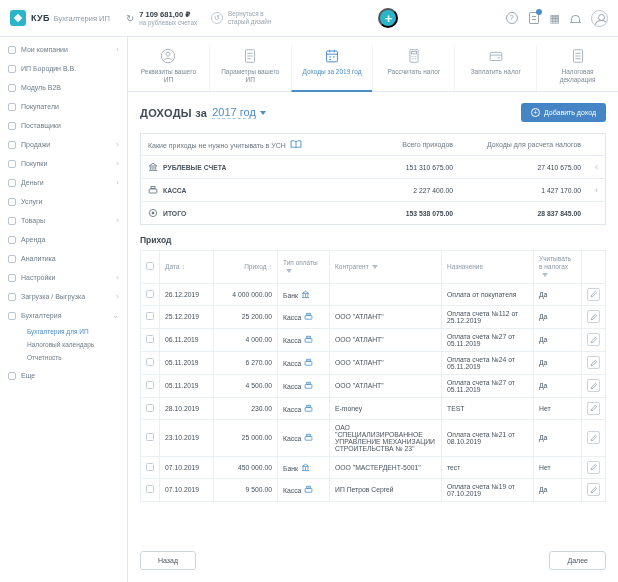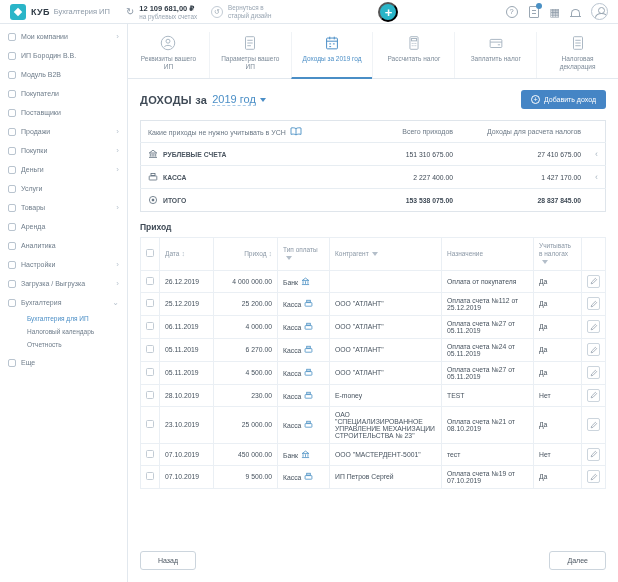--- a/index.html
+++ b/index.html
@@ -1,21 +1,21 @@
 <!DOCTYPE html>
 <html><head>
 <meta charset="utf-8">
 <style>
   * { box-sizing: border-box; margin: 0; padding: 0; }
   html,body { width: 618px; height: 582px; overflow: hidden; }
   body { font-family: "Liberation Sans", "DejaVu Sans", sans-serif; background: #eef1f5; color: #3f4a56; }
   .app { width: 618px; height: 582px; display: flex; flex-direction: column; background: #fff; }
 
   
-  .topbar { height: 24px; background: #fff; border-bottom: 1px solid #e2e8ee; display: flex; align-items: center; padding: 0 10px; flex: 0 0 auto; }
+  .topbar { height: 37px; background: #fff; border-bottom: 1px solid #e2e8ee; display: flex; align-items: center; padding: 0 10px; flex: 0 0 auto; }
   .logo-box { width: 16px; height: 16px; background: #2ab5c8; border-radius: 3px; display: flex; align-items: center; justify-content: center; margin-right: 5px; }
   .logo-box i { width: 6px; height: 6px; background: #fff; transform: rotate(45deg); display: block; }
   .brand { font-weight: bold; font-size: 9px; color: #2f3a45; margin-right: 4px; letter-spacing: .3px; }
   .brand-sub { font-size: 7.5px; color: #8b98a6; margin-right: 16px; }
   .refresh { color: #9aa7b3; font-size: 10px; margin-right: 5px; }
   .balance { display: flex; flex-direction: column; margin-right: 14px; }
   .balance b { font-size: 7.5px; color: #2f3a45; }
   .balance span { font-size: 6.3px; color: #98a5b2; }
   .olddesign { display: flex; align-items: center; gap: 5px; }
   .olddesign .circ { width: 12px; height: 12px; border: 1px solid #c3ccd5; border-radius: 50%; color: #9aa7b3; font-size: 7px; line-height: 10px; text-align: center; }
@@ -101,21 +101,21 @@
 <div class="app">
 
   <header class="topbar">
     <span class="logo-box">
         <i></i>
       </span>
     <span class="brand">КУБ</span>
     <span class="brand-sub">Бухгалтерия ИП</span>
     <span class="refresh ic">↻</span>
     <span class="balance">
-      <b>12 109 681,00 ₽</b>
+      <b>7 109 681,00 ₽</b>
       <span>на рублевых счетах</span>
     </span>
     <span class="olddesign">
       <span class="circ">↺</span>
       <span class="txt">
         <span>Вернуться в</span><br>
         <span>старый дизайн</span>
       </span>
     </span>
     <span class="spacer"></span>
@@ -276,21 +276,21 @@
           <svg width="18" height="18" viewBox="0 0 20 20" fill="none" stroke-width="1.1">
               <rect x="5" y="3" width="10" height="14" rx="1"></rect>
               <path d="M7 7h6M7 10h6M7 13h6"></path>
             </svg>
           <span>Налоговая декларация</span>
         </div>
       </div>
 
       <div class="income-head">
         <span class="income-title">ДОХОДЫ за</span>
-        <span class="income-year">2019 год</span>
+        <span class="income-year">2017 год</span>
         <span class="year-chev"></span>
         <button class="add-btn">
           <span class="add-plus">+</span>
           <span>Добавить доход</span>
         </button>
       </div>
 
       <table class="sum">
         <tbody>
             <tr class="head">

